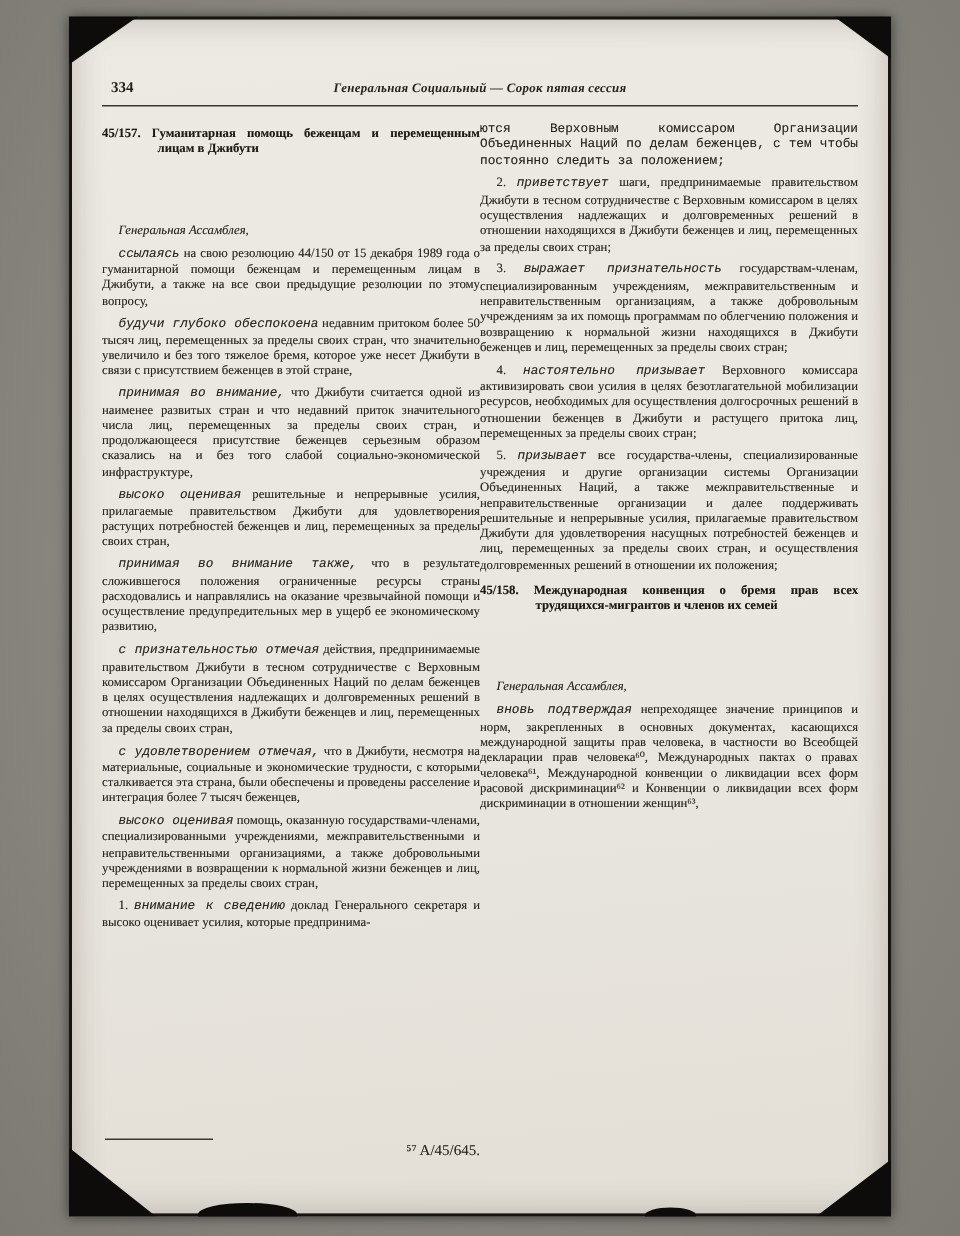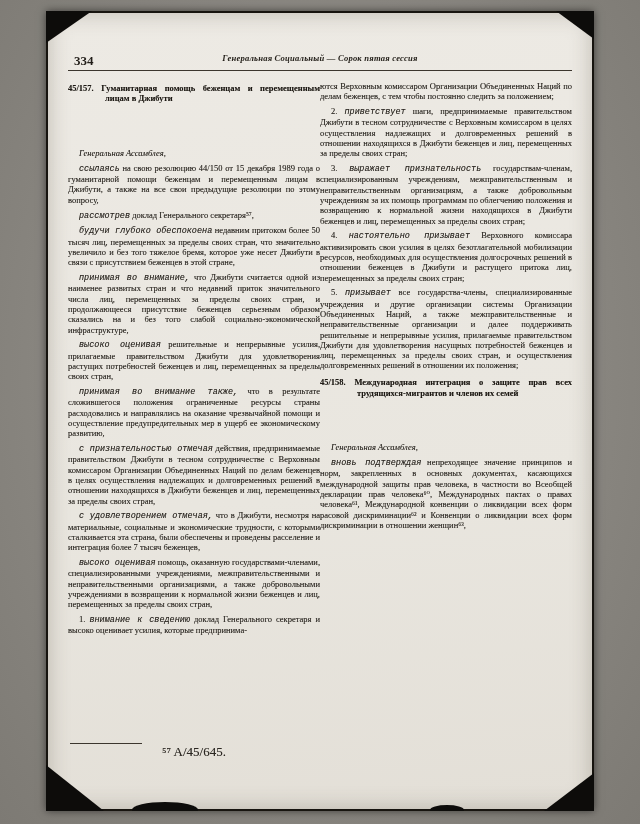--- a/index.html
+++ b/index.html
@@ -18,38 +18,38 @@
   .corner { position:absolute; background:#0d0c0a; z-index:3; }
   .c-tl { top:-2px; left:-2px; width:46px; height:32px; clip-path:polygon(0 0,100% 0,0 100%); }
   .c-tr { top:-2px; right:-2px; width:38px; height:28px; clip-path:polygon(0 0,100% 0,100% 100%); }
   .c-bl { bottom:-2px; left:-2px; width:58px; height:46px; clip-path:polygon(0 0,100% 100%,0 100%); }
   .c-br { bottom:-2px; right:-2px; width:50px; height:38px; clip-path:polygon(100% 0,100% 100%,0 100%); }
   .blob-a { position:absolute; bottom:-2px; left:84px; width:66px; height:9px; background:#0d0c0a; border-radius:60% 60% 0 0/100% 100% 0 0; z-index:3; }
   .blob-b { position:absolute; bottom:-2px; right:128px; width:34px; height:6px; background:#0d0c0a; border-radius:60% 60% 0 0/100% 100% 0 0; z-index:3; }
 
   .content { position:absolute; inset:0; padding:40px 20px 24px 20px; }
   .masthead { position:relative; height:13px; }
-  .page-num { position:absolute; left:6px; top:0; font-weight:bold; font-size:13px; color:#211d18; }
+  .page-num { position:absolute; left:6px; top:0; font-weight:bold; font-size:10px; color:#211d18; }
   .running { text-align:center; font-weight:bold; font-style:italic; font-size:8.6px; color:#26221c; letter-spacing:.2px; }
   .rule { border:0; border-top:1.3px solid #3c362e; margin:4px 0 10px 0; }
 
   .columns { display:flex; height:692px; overflow:hidden; }
   .col { width:254px; display:flex; flex-direction:column; }
 
   p { font-size:8.5px; line-height:10.3px; text-align:justify; color:#2b2722; margin-bottom:4.5px;
       text-shadow:0 0 .4px rgba(43,39,34,.45); }
   .para { text-indent:11px; }
-  .cont { text-indent:0; }
+  .cont { text-indent:0;font-family:Liberation Mono, monospace; }
   .i { font-style:italic;font-family:Liberation Mono, monospace; }
   .res-head { font-weight:bold; color:#1d1914; padding-left:37px; text-indent:-37px; margin-bottom:6px; margin-top:2px; }
   .opening { font-style:italic; text-indent:11px; margin-bottom:5px;margin-top:38px; }
   .adopt { text-align:right; font-style:italic; margin:5px 2px 11px 0; line-height:10px; }
   .footnote-block { margin-top:auto; }
   .fn-rule { width:72px; border:0; border-top:1px solid #3c362e; margin:0 0 3px 2px; }
-  .footnote { font-size:13px; text-align:center; text-indent:0; margin-bottom:16px; }
+  .footnote { font-size:10px; text-align:right; text-indent:0; margin-bottom:0; }
 </style>
 </head>
 <body>
 
 <div class="page">
   <div class="corner c-tl"></div>
   <div class="corner c-tr"></div>
   <div class="corner c-bl"></div>
   <div class="corner c-br"></div>
   <div class="blob-a"></div>
@@ -64,21 +64,20 @@
     <hr class="rule">
 
     <div class="columns">
 
       <div class="col">
         <p class="res-head"><span>45/157.</span> <span>Гуманитарная помощь беженцам и перемещенным лицам в Джибути</span></p>
 
         <p class="opening">Генеральная Ассамблея,</p>
 
         <p class="para"><span class="i">ссылаясь</span> <span>на свою резолюцию 44/150 от 15 декабря 1989 года о гуманитарной помощи беженцам и перемещенным лицам в Джибути, а также на все свои предыдущие резолюции по этому вопросу,</span></p>
-        <p class="para"><span class="i">рассмотрев</span> <span>доклад Генерального секретаря⁵⁷,</span></p>
         <p class="para"><span class="i">будучи глубоко обеспокоена</span> <span>недавним притоком более 50 тысяч лиц, перемещенных за пределы своих стран, что значительно увеличило и без того тяжелое бремя, которое уже несет Джибути в связи с присутствием беженцев в этой стране,</span></p>
         <p class="para"><span class="i">принимая во внимание,</span> <span>что Джибути считается одной из наименее развитых стран и что недавний приток значительного числа лиц, перемещенных за пределы своих стран, и продолжающееся присутствие беженцев серьезным образом сказались на и без того слабой социально-экономической инфраструктуре,</span></p>
         <p class="para"><span class="i">высоко оценивая</span> <span>решительные и непрерывные усилия, прилагаемые правительством Джибути для удовлетворения растущих потребностей беженцев и лиц, перемещенных за пределы своих стран,</span></p>
         <p class="para"><span class="i">принимая во внимание также,</span> <span>что в результате сложившегося положения ограниченные ресурсы страны расходовались и направлялись на оказание чрезвычайной помощи и осуществление предупредительных мер в ущерб ее экономическому развитию,</span></p>
         <p class="para"><span class="i">с признательностью отмечая</span> <span>действия, предпринимаемые правительством Джибути в тесном сотрудничестве с Верховным комиссаром Организации Объединенных Наций по делам беженцев в целях осуществления надлежащих и долговременных решений в отношении находящихся в Джибути беженцев и лиц, перемещенных за пределы своих стран,</span></p>
         <p class="para"><span class="i">с удовлетворением отмечая,</span> <span>что в Джибути, несмотря на материальные, социальные и экономические трудности, с которыми сталкивается эта страна, были обеспечены и проведены расселение и интеграция более 7 тысяч беженцев,</span></p>
         <p class="para"><span class="i">высоко оценивая</span> <span>помощь, оказанную государствами-членами, специализированными учреждениями, межправительственными и неправительственными организациями, а также добровольными учреждениями в возвращении к нормальной жизни беженцев и лиц, перемещенных за пределы своих стран,</span></p>
 
         <p class="para"><span>1.</span> <span class="i">внимание к сведению</span> <span>доклад Генерального секретаря и высоко оценивает усилия, которые предпринима-</span></p>
 
@@ -90,21 +89,21 @@
 
       <div class="col">
         <p class="para cont">ются Верховным комиссаром Организации Объединенных Наций по делам беженцев, с тем чтобы постоянно следить за положением;</p>
 
         <p class="para"><span>2.</span> <span class="i">приветствует</span> <span>шаги, предпринимаемые правительством Джибути в тесном сотрудничестве с Верховным комиссаром в целях осуществления надлежащих и долговременных решений в отношении находящихся в Джибути беженцев и лиц, перемещенных за пределы своих стран;</span></p>
         <p class="para"><span>3.</span> <span class="i">выражает признательность</span> <span>государствам-членам, специализированным учреждениям, межправительственным и неправительственным организациям, а также добровольным учреждениям за их помощь программам по облегчению положения и возвращению к нормальной жизни находящихся в Джибути беженцев и лиц, перемещенных за пределы своих стран;</span></p>
         <p class="para"><span>4.</span> <span class="i">настоятельно призывает</span> <span>Верховного комиссара активизировать свои усилия в целях безотлагательной мобилизации ресурсов, необходимых для осуществления долгосрочных решений в отношении беженцев в Джибути и растущего притока лиц, перемещенных за пределы своих стран;</span></p>
         <p class="para"><span>5.</span> <span class="i">призывает</span> <span>все государства-члены, специализированные учреждения и другие организации системы Организации Объединенных Наций, а также межправительственные и неправительственные организации и далее поддерживать решительные и непрерывные усилия, прилагаемые правительством Джибути для удовлетворения насущных потребностей беженцев и лиц, перемещенных за пределы своих стран, и осуществления долговременных решений в отношении их положения;</span></p>
 
 
-        <p class="res-head"><span>45/158.</span> <span>Международная интеграция о защите прав всех трудящихся-мигрантов и членов их семей</span></p>
+        <p class="res-head"><span>45/158.</span> <span>Международная конвенция о бремя прав всех трудящихся-мигрантов и членов их семей</span></p>
 
         <p class="opening">Генеральная Ассамблея,</p>
 
         <p class="para"><span class="i">вновь подтверждая</span> <span>непреходящее значение принципов и норм, закрепленных в основных документах, касающихся международной защиты прав человека, в частности во Всеобщей декларации прав человека⁶⁰, Международных пактах о правах человека⁶¹, Международной конвенции о ликвидации всех форм расовой дискриминации⁶² и Конвенции о ликвидации всех форм дискриминации в отношении женщин⁶³,</span></p>
       </div>
 
     </div>
   </div>
 </div>
 

